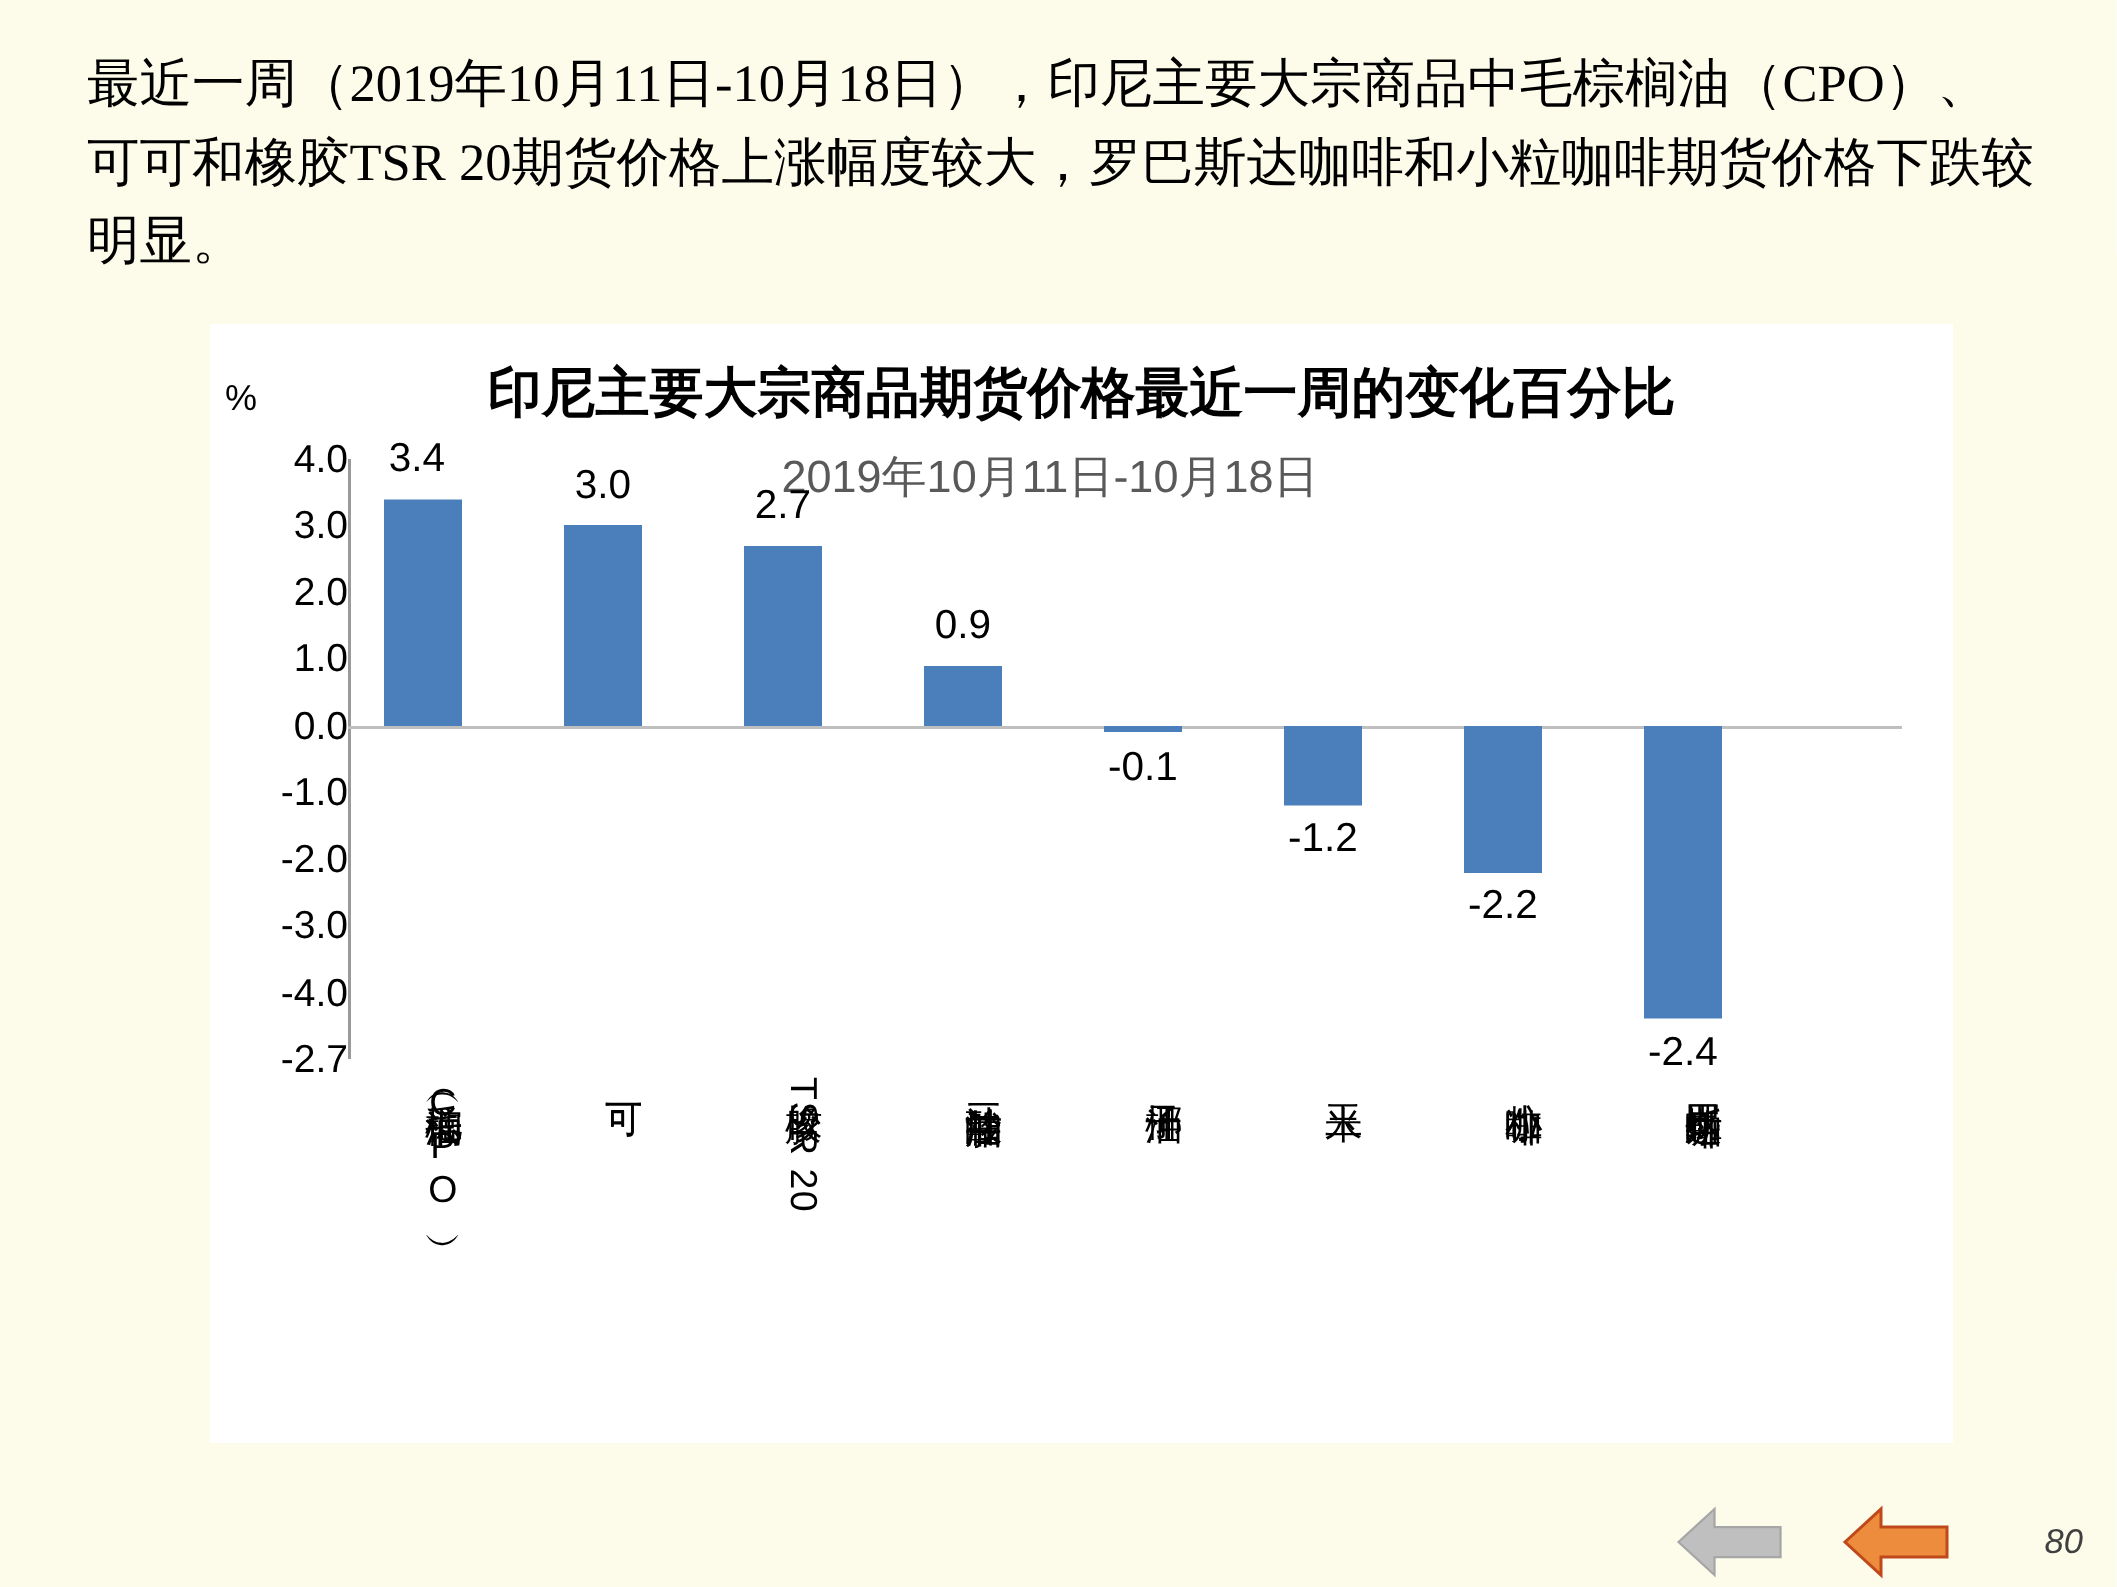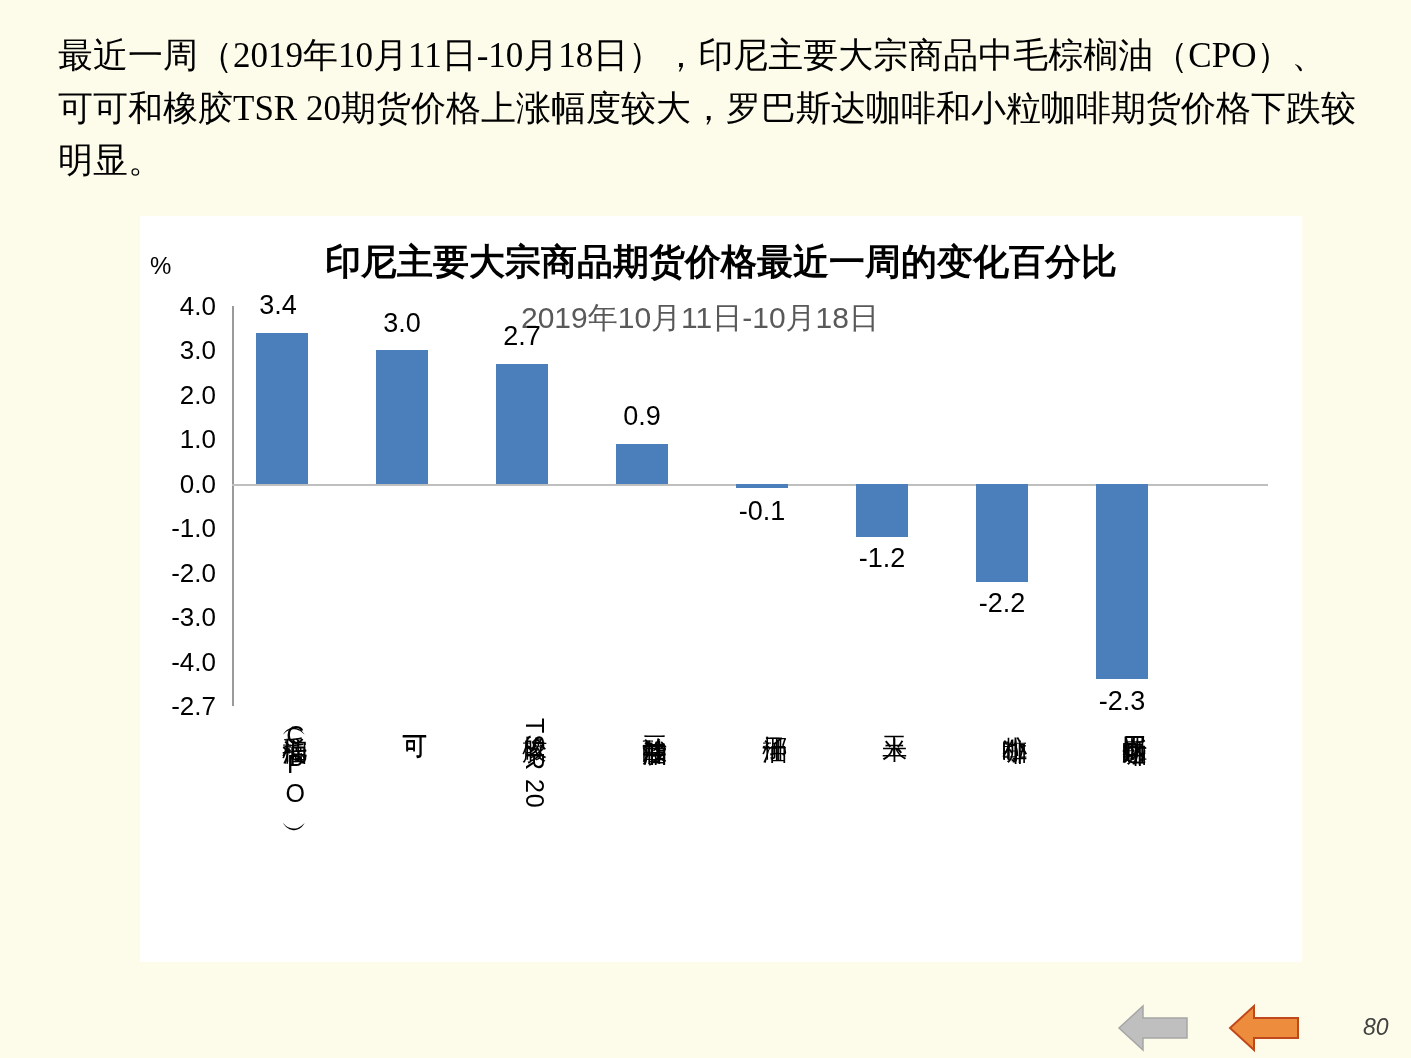--- a/index.html
+++ b/index.html
@@ -71,21 +71,21 @@
   
   .plot {
     position: absolute;
     left: 88px;
     top: 90px;
     width: 1040px;
     height: 400px;
   }
   .y-labels {
     position: absolute;
-    left: 0px;
+    left: 16px;
     top: 90px;
     width: 80px;
     height: 400px;
   }
   .y-label {
     position: absolute;
     right: 4px;
     font-size: 26px;
     color: #000;
     transform: translateY(-50%);
@@ -205,21 +205,21 @@
     <div class="bar" style="left:508px; width:52px; top:177.8px; height:4.5px;"></div>
     <div class="bar-value" style="left:484px; top:190px; width:100px;">-0.1</div>
 
     <div class="bar" style="left:628px; width:52px; top:177.8px; height:53.3px;"></div>
     <div class="bar-value" style="left:604px; top:237px; width:100px;">-1.2</div>
 
     <div class="bar" style="left:748px; width:52px; top:177.8px; height:97.8px;"></div>
     <div class="bar-value" style="left:724px; top:282px; width:100px;">-2.2</div>
 
     <div class="bar" style="left:868px; width:52px; top:177.8px; height:195.6px;"></div>
-    <div class="bar-value" style="left:844px; top:380px; width:100px;">-2.3</div>
+    <div class="bar-value" style="left:844px; top:380px; width:100px;">-2.4</div>
 
   </div>
 
   <div>
     <div class="cat-label" style="left:142px; top:500px;">
       <span>毛</span><span>棕</span><span>榈</span><span>油</span><span>（CPO）</span>
     </div>
     <div class="cat-label" style="left:262px; top:500px;">
       <span>可</span><span>可</span>
     </div>

